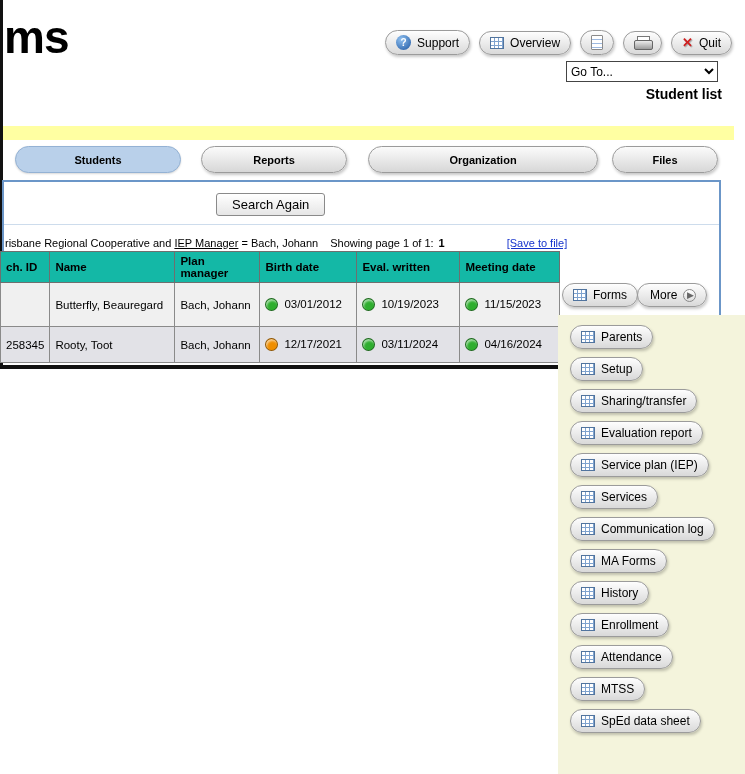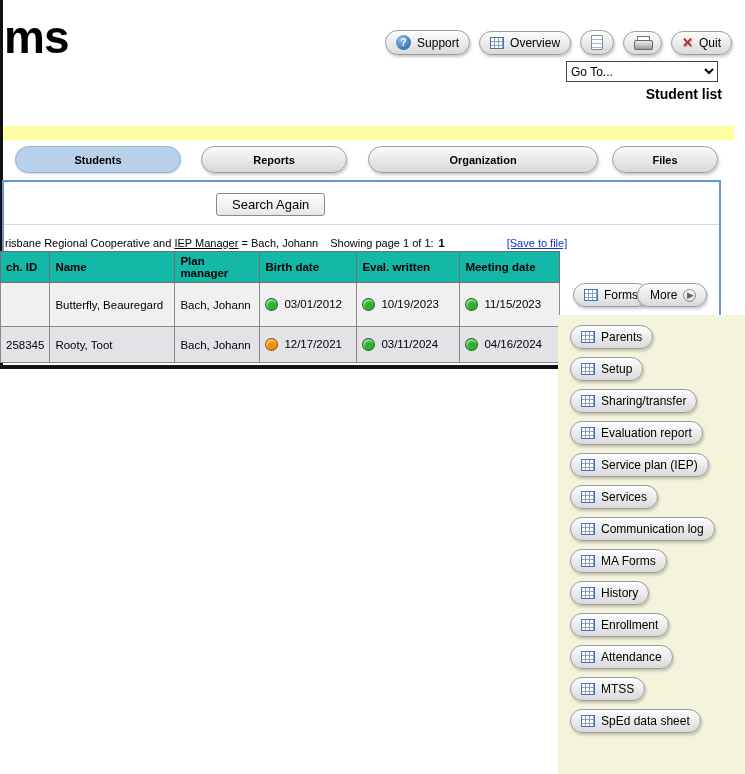--- a/index.html
+++ b/index.html
@@ -93,21 +93,21 @@
   tr.row-2 { height: 34px; }  tr.row-2 td { background: #e2e2e7; }
 
   .dot {
     display: inline-block; width: 13px; height: 13px; border-radius: 50%;
     vertical-align: -3px; margin-right: 6px;
     border: 1px solid rgba(0,0,0,.4);
     box-shadow: inset 1px 2px 2px rgba(255,255,255,.55);
     background: #999;
   }
 
-  .btn-forms { position: absolute; left: 562px; top: 283px; z-index: 2; margin-left: 11px; }
+  .btn-forms { position: absolute; left: 562px; top: 283px; z-index: 2; }
   .btn-more  { position: absolute; left: 637px; top: 283px; z-index: 2; padding-left: 12px; }
   .more-arrow {
     display: inline-flex; width: 13px; height: 13px; border-radius: 50%;
     border: 1px solid #8a8a8a; background: linear-gradient(#fff, #ddd);
     color: #666; font-size: 9px; align-items: center; justify-content: center; padding-left: 1px;
   }
 
   .forms-menu {
     position: absolute; left: 558px; top: 315px; width: 187px; height: 482px;
     background: #f4f4dc; z-index: 5;

